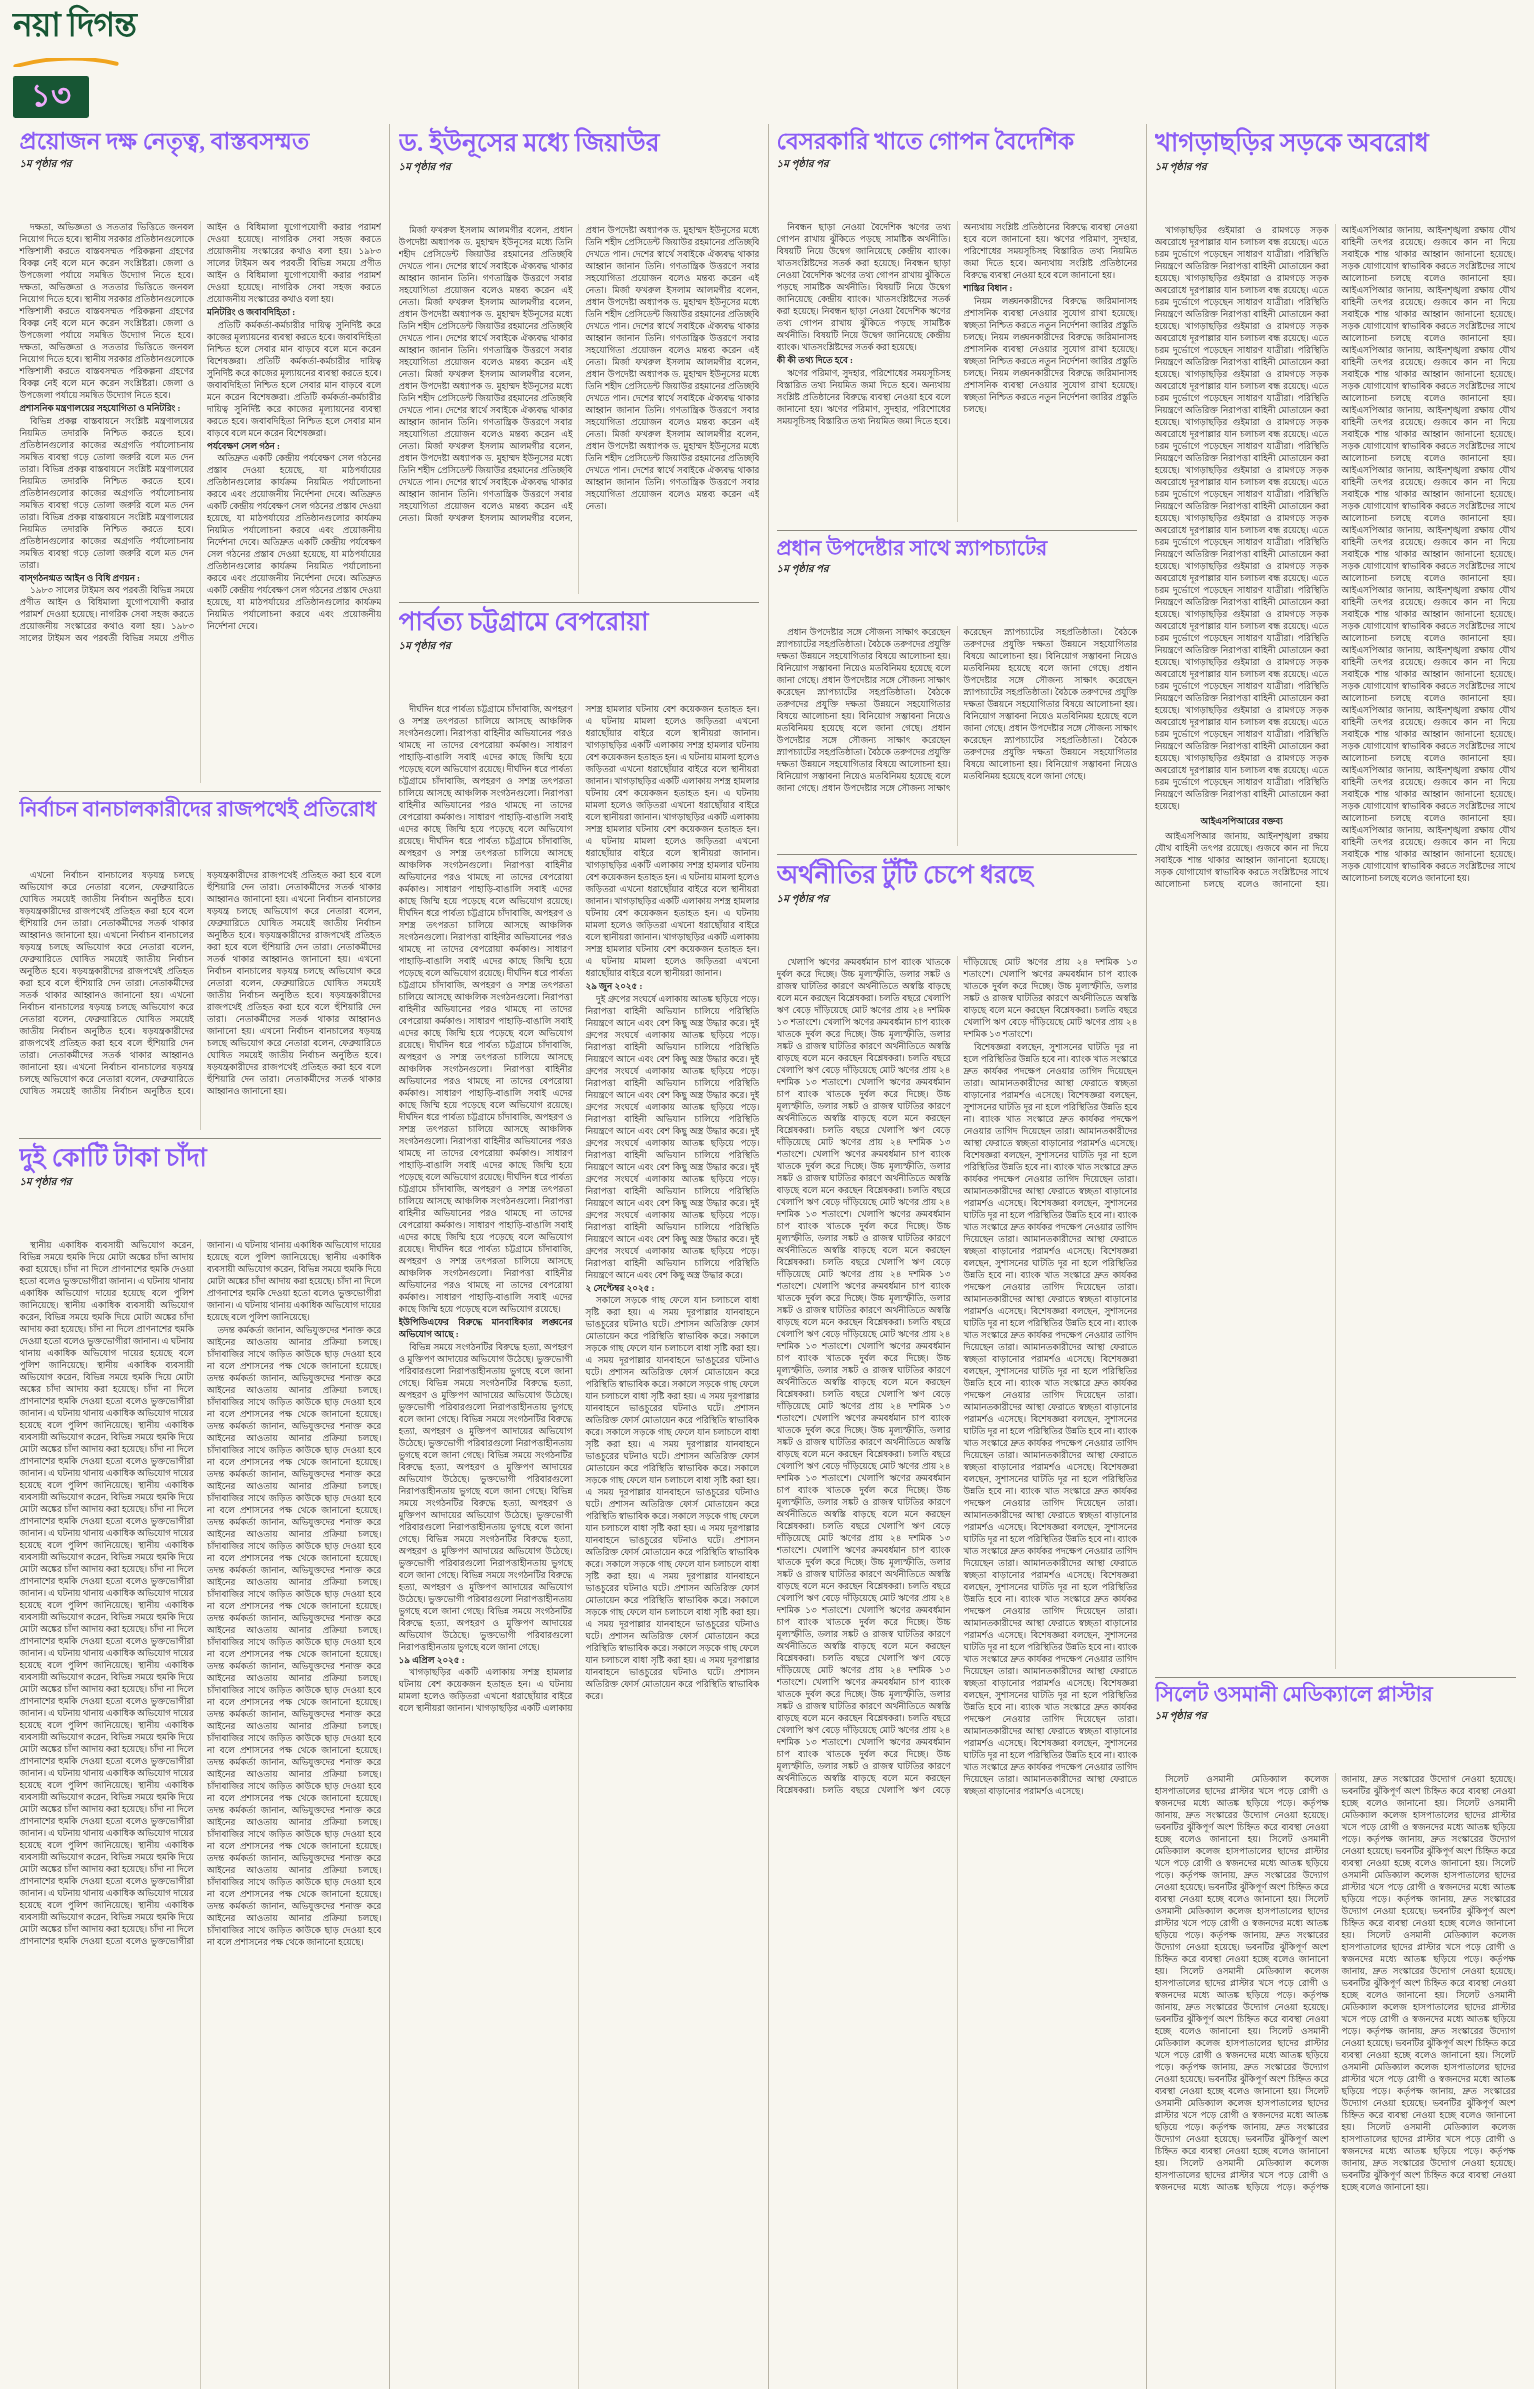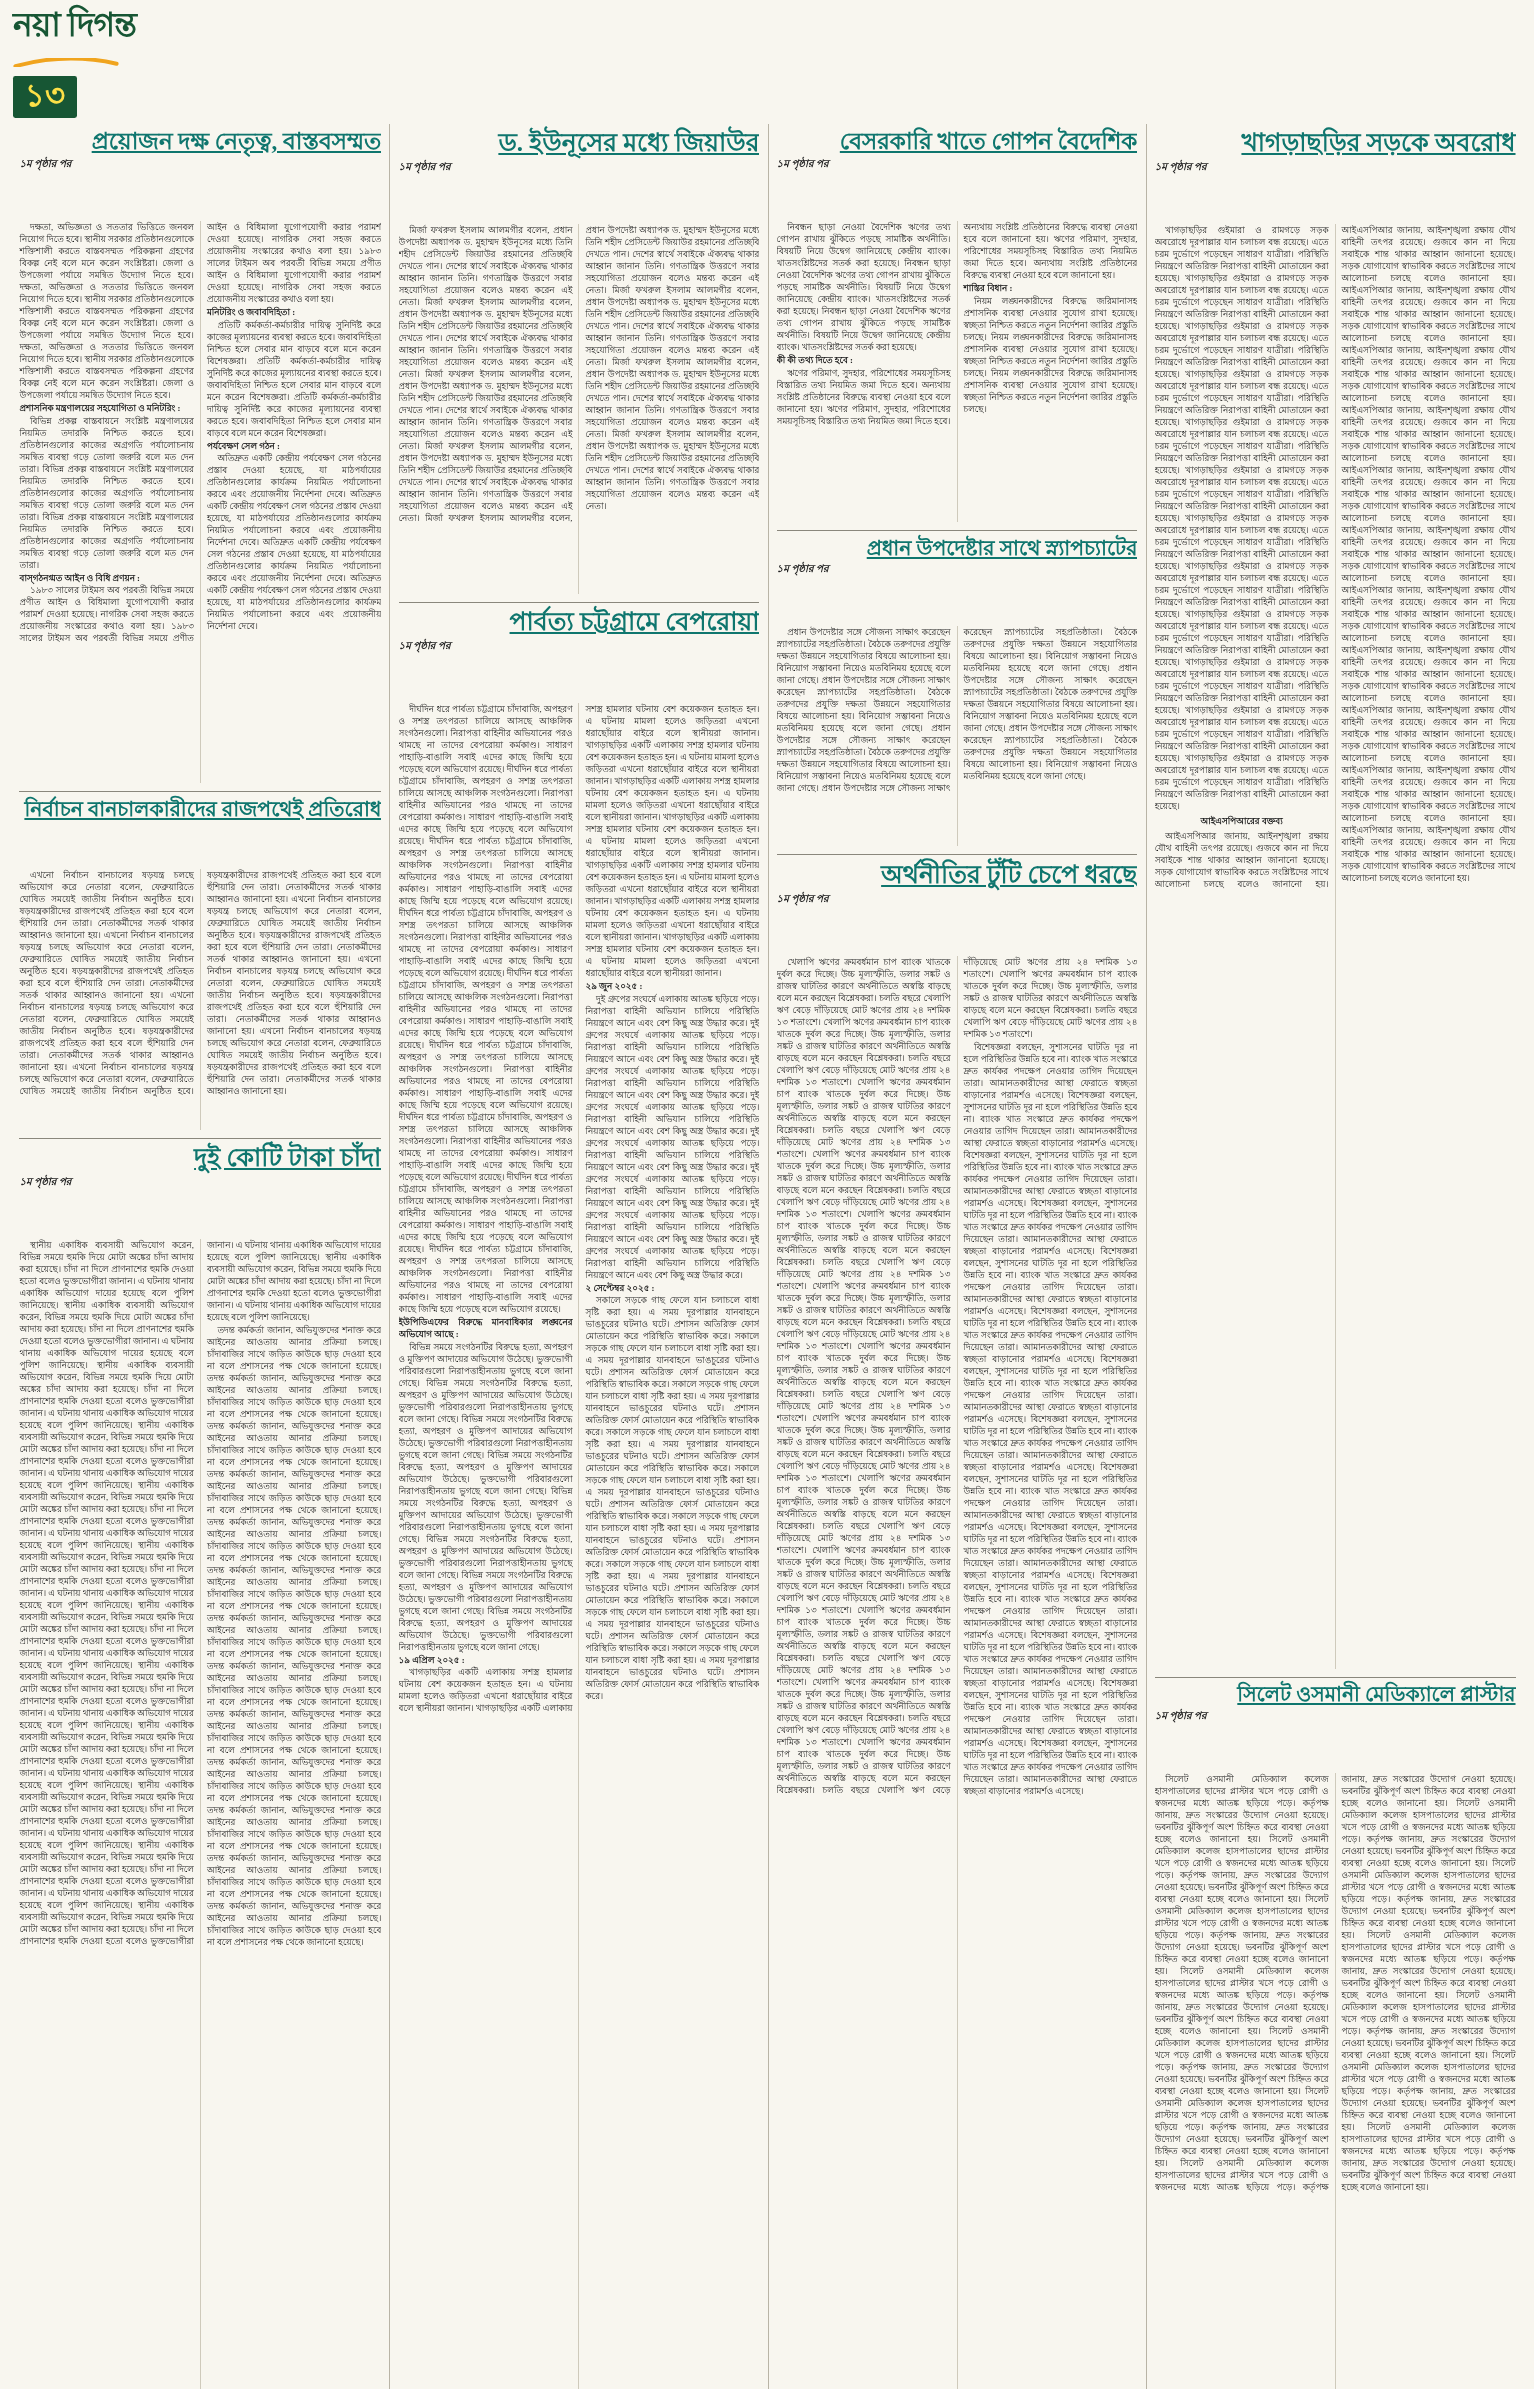--- a/index.html
+++ b/index.html
@@ -20,38 +20,38 @@
     color:#175634;letter-spacing:-0.8px;
   }
   .logo .swoosh{display:block;margin-top:-3.3px;}
   .dateline-wrap{
     flex:1;margin:4.9px 18px 0 18px;
     border-top:3.3px solid #175634;border-bottom:3.3px solid #175634;
     height:29px;display:flex;align-items:center;justify-content:center;
   }
   .dateline{font-size:12.6px;color:#16321f;font-weight:bold;}
   .pagenum{
-    flex:0 0 auto;width:64px;height:42px;background:#175634;
-    color:#fde047;font-size:31px;font-weight:bold;
+    flex:0 0 auto;width:76px;height:42px;background:#175634;
+    color:#f0abfc;font-size:31px;font-weight:bold;
     display:flex;align-items:center;justify-content:center;
     border-radius:2.4px;margin-top:1.6px;
   }
   
   .grid{
     display:grid;grid-template-columns:repeat(4,1fr);
     margin:3.3px 11.4px 0 11.4px;height:2312px;overflow:hidden;
   }
   .group{padding:0 8.1px;overflow:hidden;}
   .group + .group{border-left:0.8px solid #b9b4a6;}
   
   .article{overflow:hidden;}
   .article.rule{border-top:1.2px solid #8a877c;margin-top:8.1px;padding-top:1px;}
   .headline{
-    font-weight:bold;text-align:right;color:#0f766e;
-    line-height:1.18;margin:3.3px 0 1.6px 0;text-decoration:underline;
+    font-weight:bold;text-align:left;color:#8b5cf6;
+    line-height:1.18;margin:3.3px 0 1.6px 0;
   }
   .hl-xl{font-size:25px;}
   .hl-lg{font-size:23px;}
   .hl-md{font-size:20.4px;}
   .cont{
     text-align:left;font-style:italic;font-weight:bold;
     font-size:10.2px;margin:1.6px 0 4.1px 0;color:#222;
   }
   .body{
     column-count:2;column-gap:13px;column-rule:0.8px solid #cfcabb;

